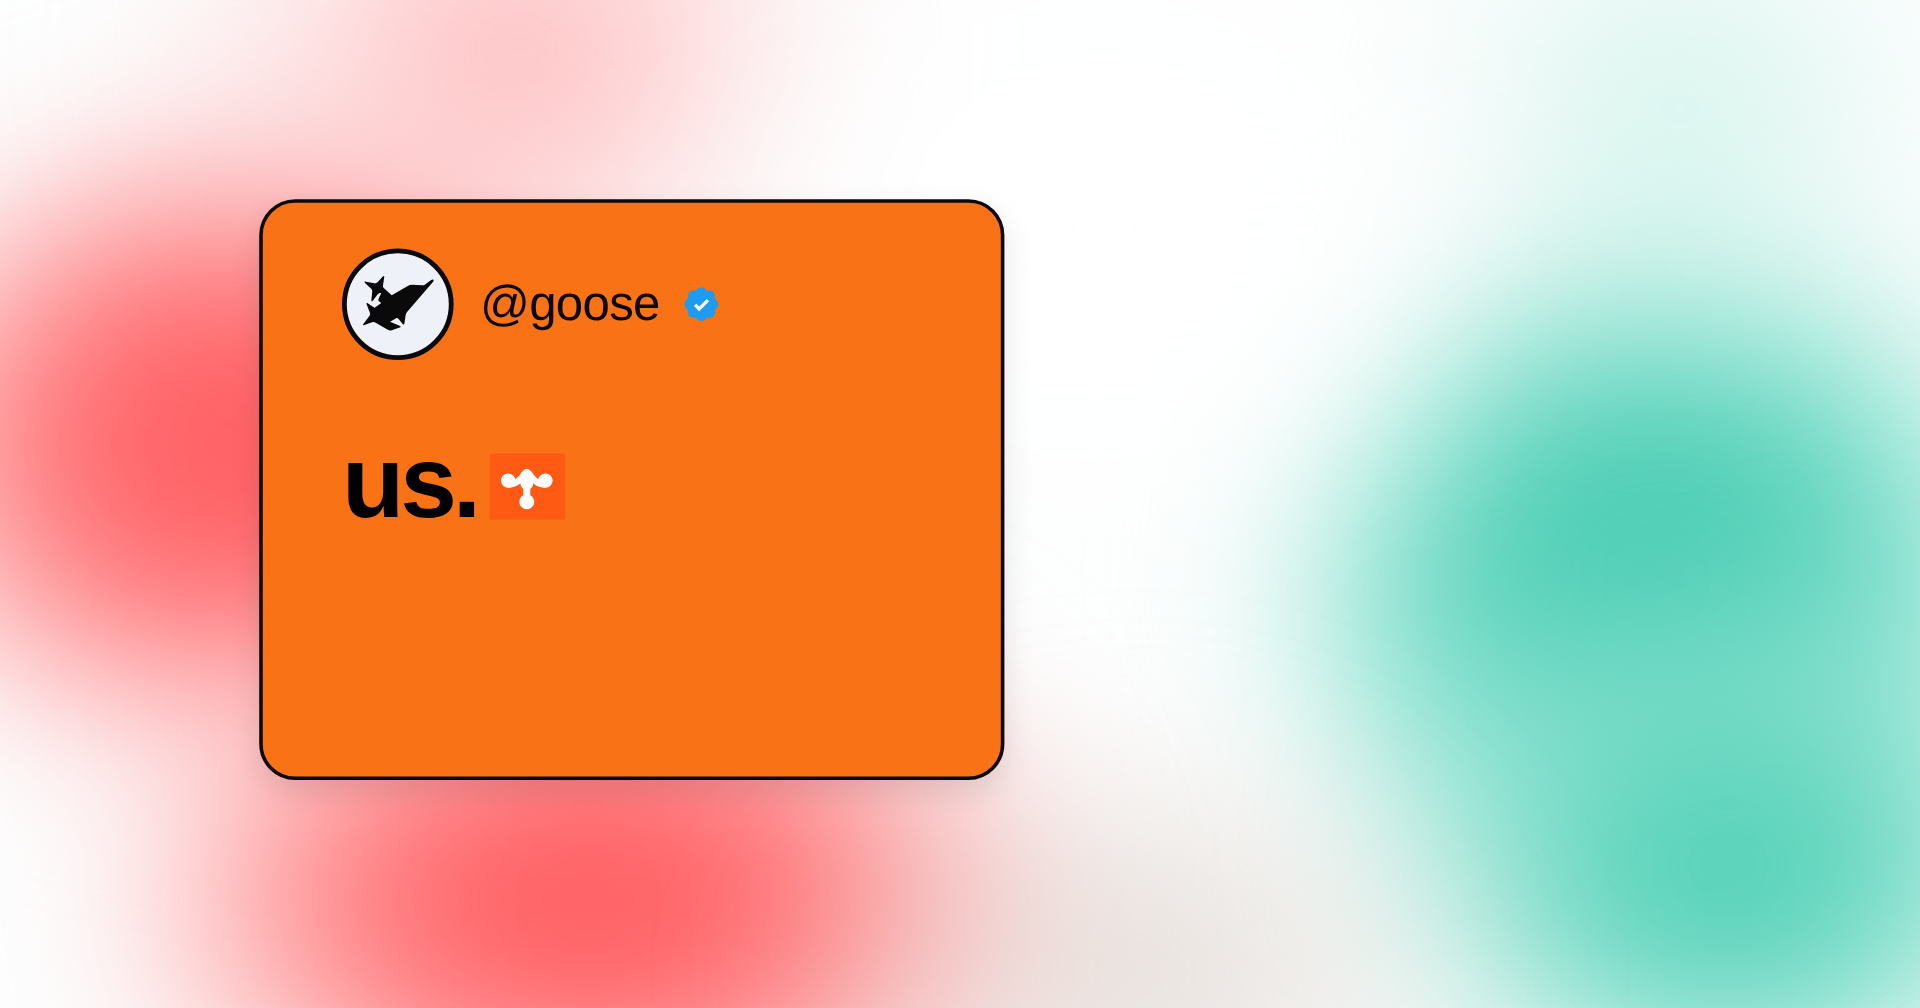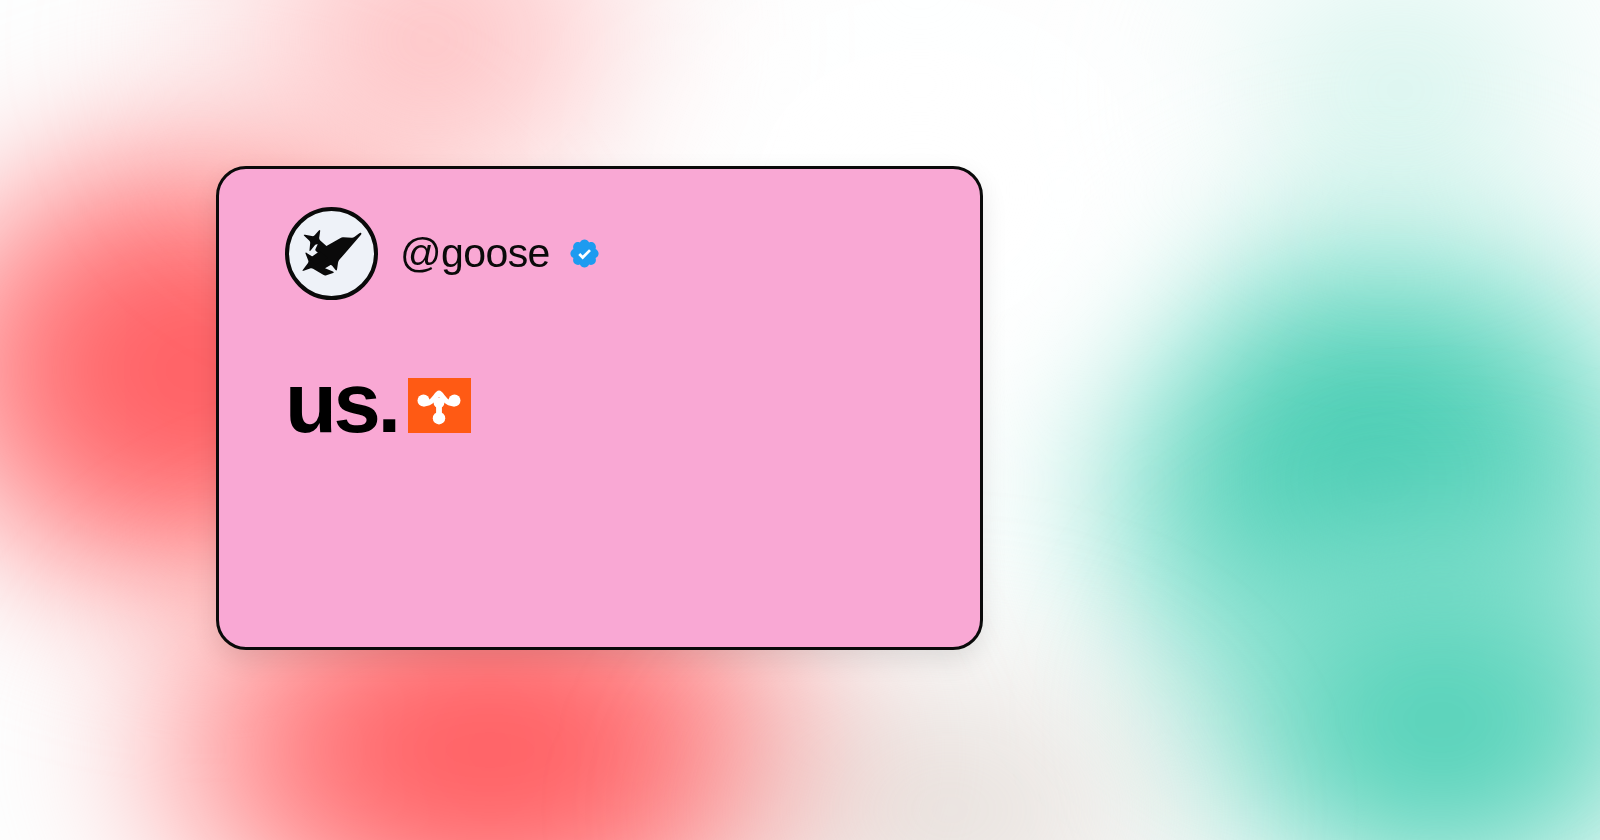--- a/index.html
+++ b/index.html
@@ -89,23 +89,23 @@
     height: 620px;
     background: radial-gradient(closest-side, rgba(255,255,255,0.96) 0%, rgba(255,255,255,0.70) 52%, rgba(255,255,255,0) 100%);
     filter: blur(60px);
   }
 
   
   #card {
     position: absolute;
     left: 216px;
     top: 166px;
-    width: 767px;
+    width: 621px;
     height: 484px;
-    background: #f9a8d4;
+    background: #f97316;
     border: 3px solid #0a0a0a;
     border-radius: 30px;
     box-sizing: border-box;
     box-shadow: 0 10px 26px rgba(0,0,0,0.10);
     text-align: right;
   }
 
   
   #card-header {
     position: absolute;

